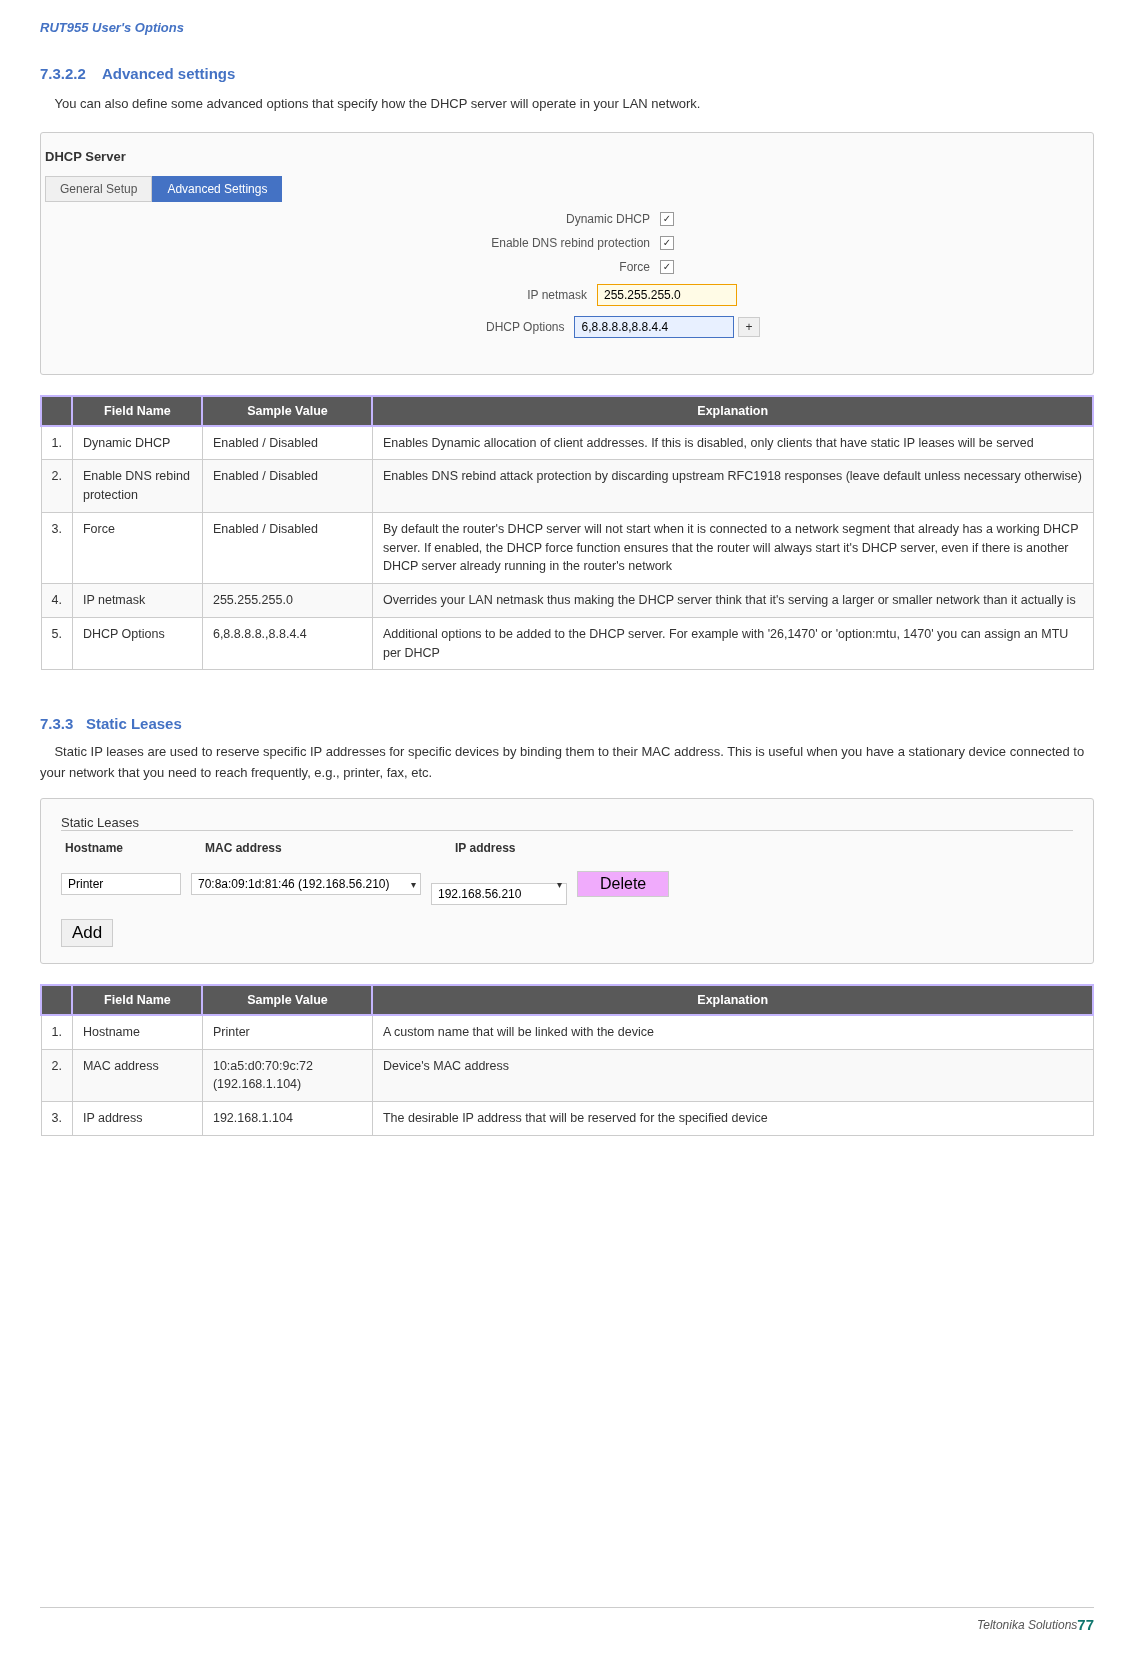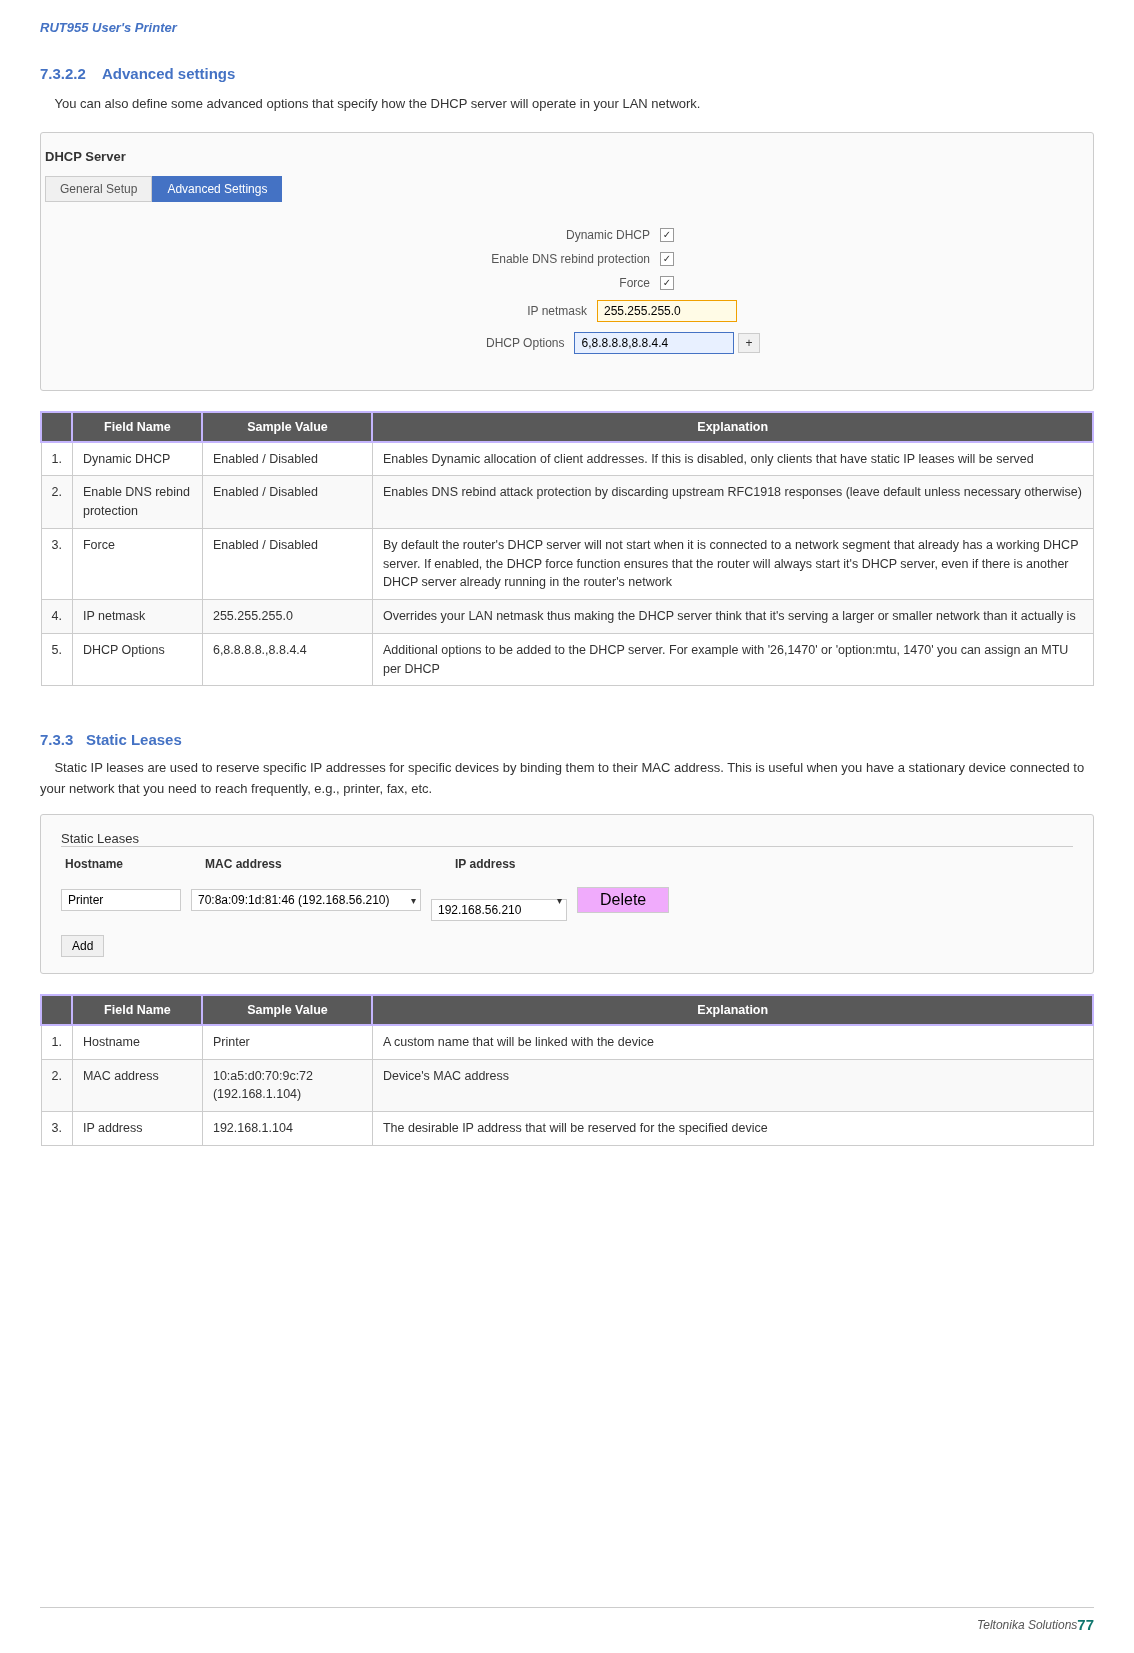--- a/index.html
+++ b/index.html
@@ -40,21 +40,20 @@
       background: #fafafa;
     }
     .screenshot-box .box-title {
       font-size: 13px;
       font-weight: bold;
       margin-bottom: 12px;
       color: #333;
     }
     .tab-bar {
       display: flex;
-      margin-bottom: 16px;
     }
     .tab {
       padding: 5px 14px;
       border: 1px solid #ccc;
       font-size: 12px;
       cursor: pointer;
       background: #f0f0f0;
       color: #555;
     }
     .tab.active {
@@ -199,21 +198,21 @@
       border: 1px solid #ccc;
       background: #f0abfc;
       padding: 3px 22px;
       font-size: 16px;
       cursor: pointer;
     }
     .add-btn-sm {
       border: 1px solid #ccc;
       background: #f0f0f0;
       padding: 3px 10px;
-      font-size: 12px;
+      font-size: 17px;
       cursor: pointer;
       margin-top: 6px;
     }
     .sl-header-item {
       font-size: 12px;
       font-weight: bold;
       color: #333;
     }
     .page-footer {
       position: absolute;
@@ -237,21 +236,21 @@
     }
     .para-text {
       font-size: 13px;
       line-height: 1.6;
       margin-bottom: 14px;
     }
   </style>
 </head>
 <body>
 
-<div class="page-header">RUT955 User's Printer</div>
+<div class="page-header">RUT955 User's Options</div>
 
 <div style="margin-bottom: 18px;">
   <div class="section-title">
     <span>7.3.2.2</span>
     &nbsp;&nbsp;
     <span>Advanced settings</span>
   </div>
   <div class="intro-text">
     &nbsp;&nbsp;&nbsp;&nbsp;<span>You can also define some advanced options that specify how the DHCP server will operate in your LAN network.</span>
   </div>

